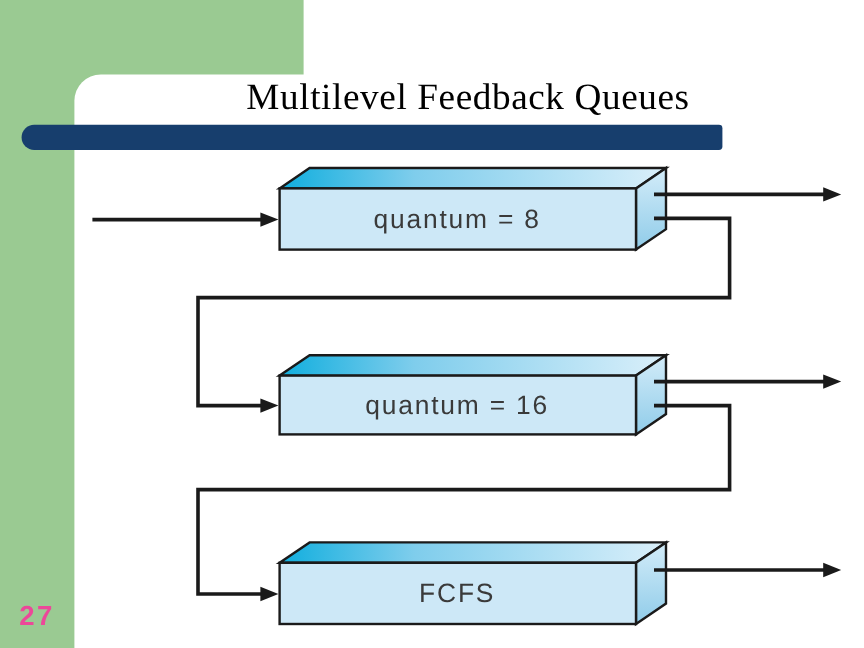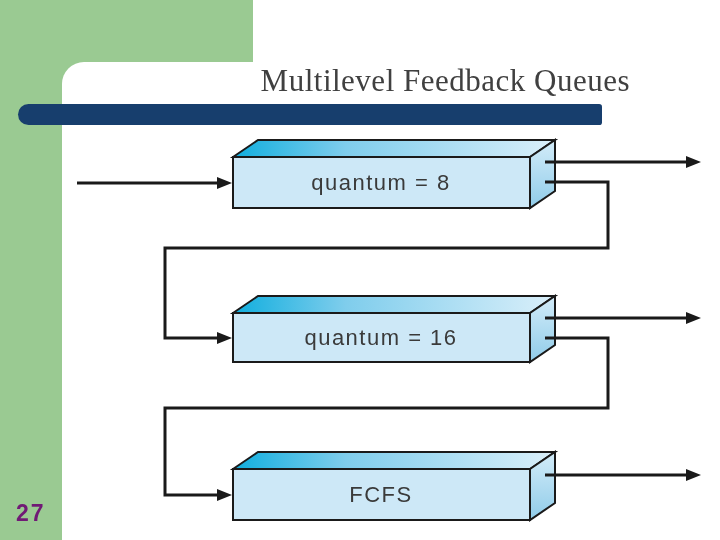--- a/index.html
+++ b/index.html
@@ -23,30 +23,30 @@
   }
   .navy-bar {
     position: absolute; left: 18px; top: 104px;
     width: 584px; height: 21px;
     background: #173e6d;
     border-radius: 11px 3px 3px 11px;
   }
   .slide-title {
     position: absolute; left: 150px; top: 63px;
     width: 480px;
-    text-align: right;
+    text-align: center;
     font-family: "Liberation Serif", serif;
     font-size: 31px;
-    color: #404040;
+    color: #000000;
     letter-spacing: 0.5px;
     white-space: nowrap;
   }
   .page-number {
     position: absolute; left: 16px; top: 500px;
-    color: #701a75;
+    color: #ec4899;
     font-size: 23px;
     font-weight: bold;
     letter-spacing: 2px;
   }
   .diagram-svg {
     position: absolute; left: 0; top: 0;
     width: 720px; height: 540px;
   }
   .queue-label {
     font-family: "Liberation Sans", sans-serif;

